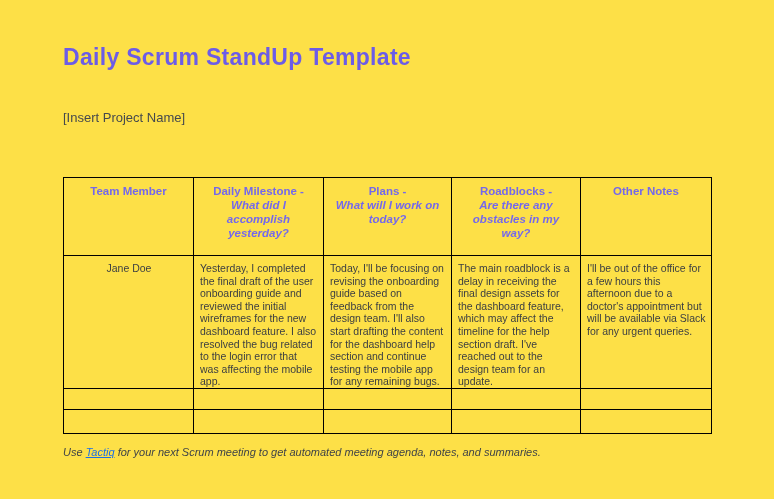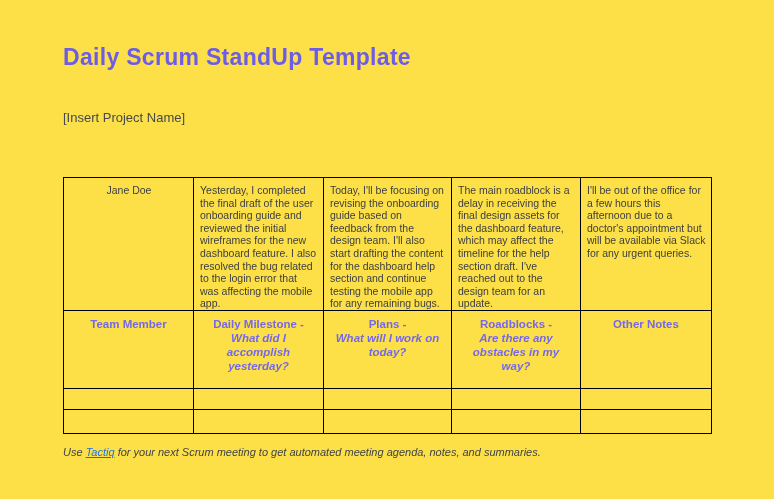--- a/index.html
+++ b/index.html
@@ -79,47 +79,47 @@
   <table class="scrum-table">
     <colgroup>
       <col style="width:130px">
         <col style="width:130px">
         <col style="width:128px">
         <col style="width:129px">
         <col style="width:131px">
     </colgroup>
     <tbody>
         <tr>
-      <td class="cell name-cell">Jane Doe</td>
-      <td class="cell">Yesterday, I completed the final draft of the user onboarding guide and reviewed the initial wireframes for the new dashboard feature. I also resolved the bug related to the login error that was affecting the mobile app.</td>
-      <td class="cell">Today, I'll be focusing on revising the onboarding guide based on feedback from the design team. I'll also start drafting the content for the dashboard help section and continue testing the mobile app for any remaining bugs.</td>
-      <td class="cell">The main roadblock is a delay in receiving the final design assets for the dashboard feature, which may affect the timeline for the help section draft. I've reached out to the design team for an update.</td>
-      <td class="cell">I'll be out of the office for a few hours this afternoon due to a doctor's appointment but will be available via Slack for any urgent queries.</td>
-    </tr>
-    <tr>
       <th>
         <span class="h-main">Team Member</span>
         <span class="h-sub"></span>
       </th>
       <th>
         <span class="h-main">Daily Milestone -</span>
         <span class="h-sub">What did I accomplish yesterday?</span>
       </th>
       <th>
         <span class="h-main">Plans -</span>
         <span class="h-sub">What will I work on today?</span>
       </th>
       <th>
         <span class="h-main">Roadblocks -</span>
         <span class="h-sub">Are there any obstacles in my way?</span>
       </th>
       <th>
         <span class="h-main">Other Notes</span>
         <span class="h-sub"></span>
       </th>
+    </tr>
+    <tr>
+      <td class="cell name-cell">Jane Doe</td>
+      <td class="cell">Yesterday, I completed the final draft of the user onboarding guide and reviewed the initial wireframes for the new dashboard feature. I also resolved the bug related to the login error that was affecting the mobile app.</td>
+      <td class="cell">Today, I'll be focusing on revising the onboarding guide based on feedback from the design team. I'll also start drafting the content for the dashboard help section and continue testing the mobile app for any remaining bugs.</td>
+      <td class="cell">The main roadblock is a delay in receiving the final design assets for the dashboard feature, which may affect the timeline for the help section draft. I've reached out to the design team for an update.</td>
+      <td class="cell">I'll be out of the office for a few hours this afternoon due to a doctor's appointment but will be available via Slack for any urgent queries.</td>
     </tr>
     <tr class="empty-row-1">
       <td></td>
       <td></td>
       <td></td>
       <td></td>
       <td></td>
     </tr>
     <tr class="empty-row-2">
       <td></td>

